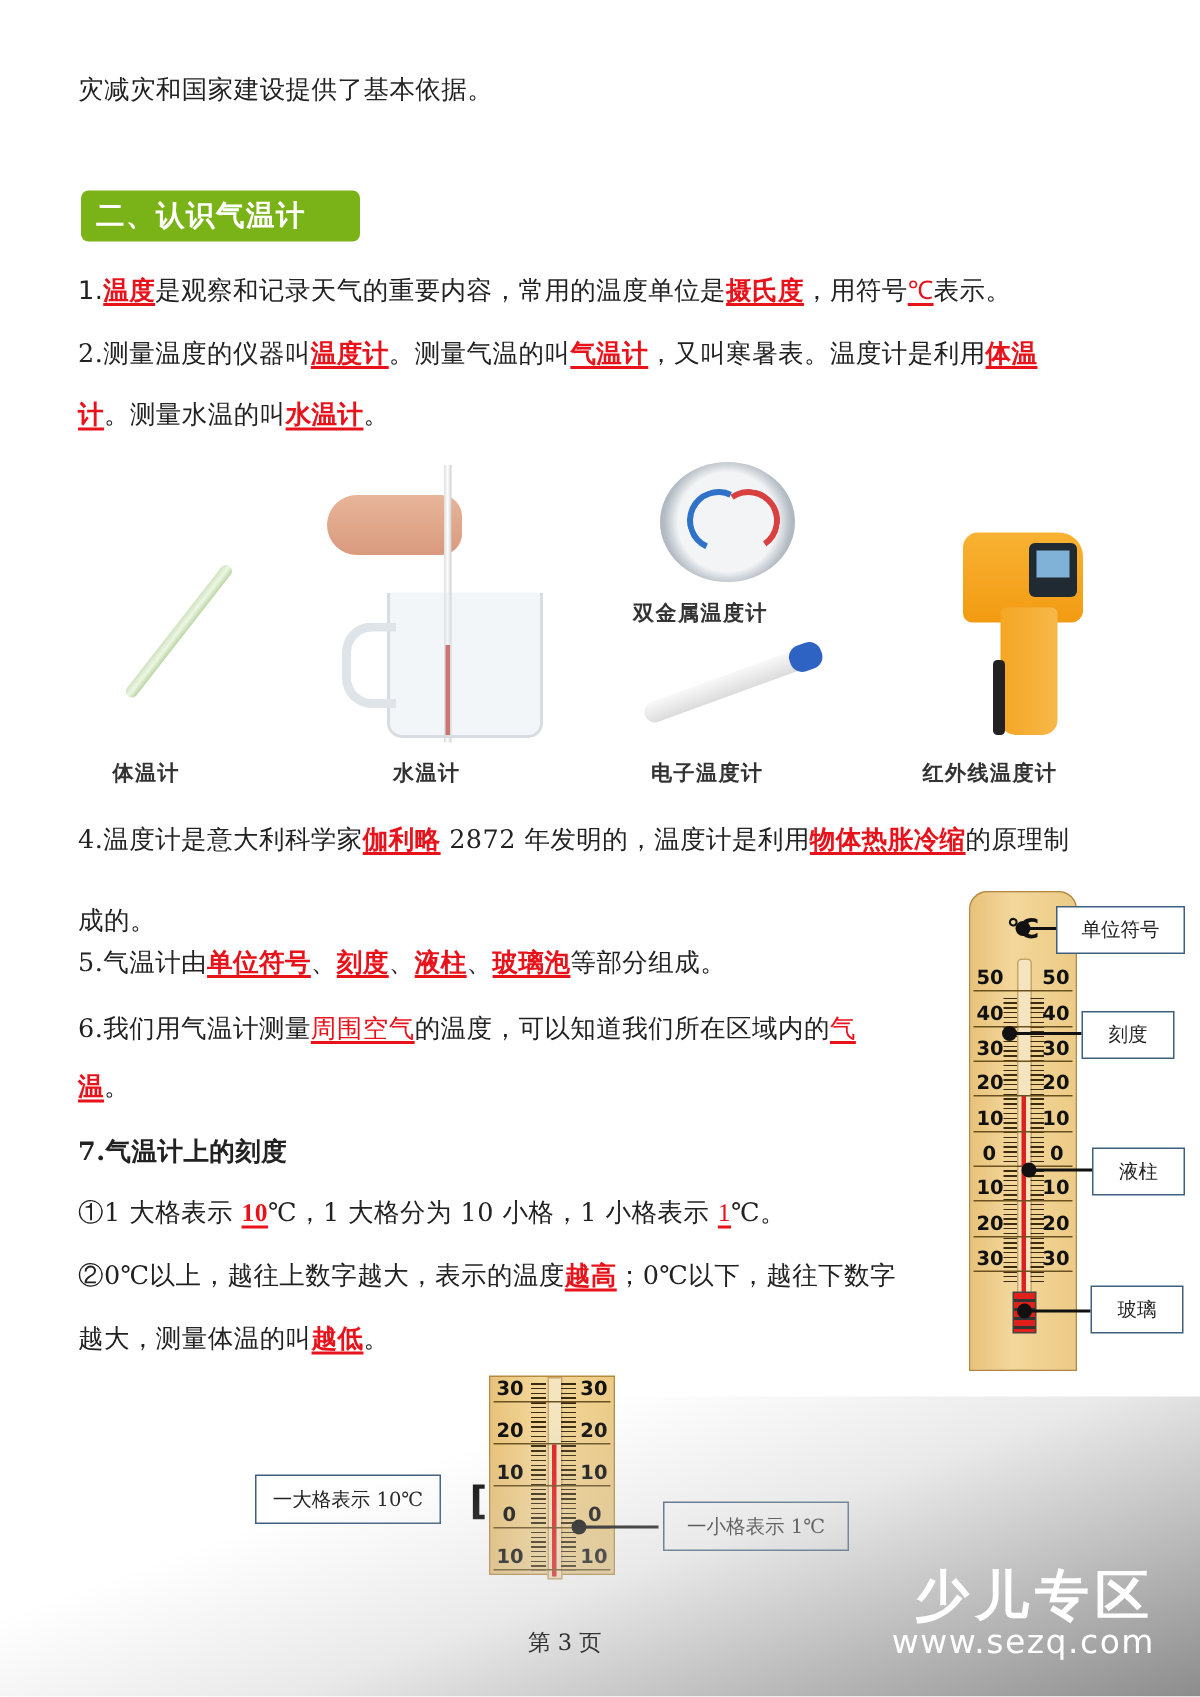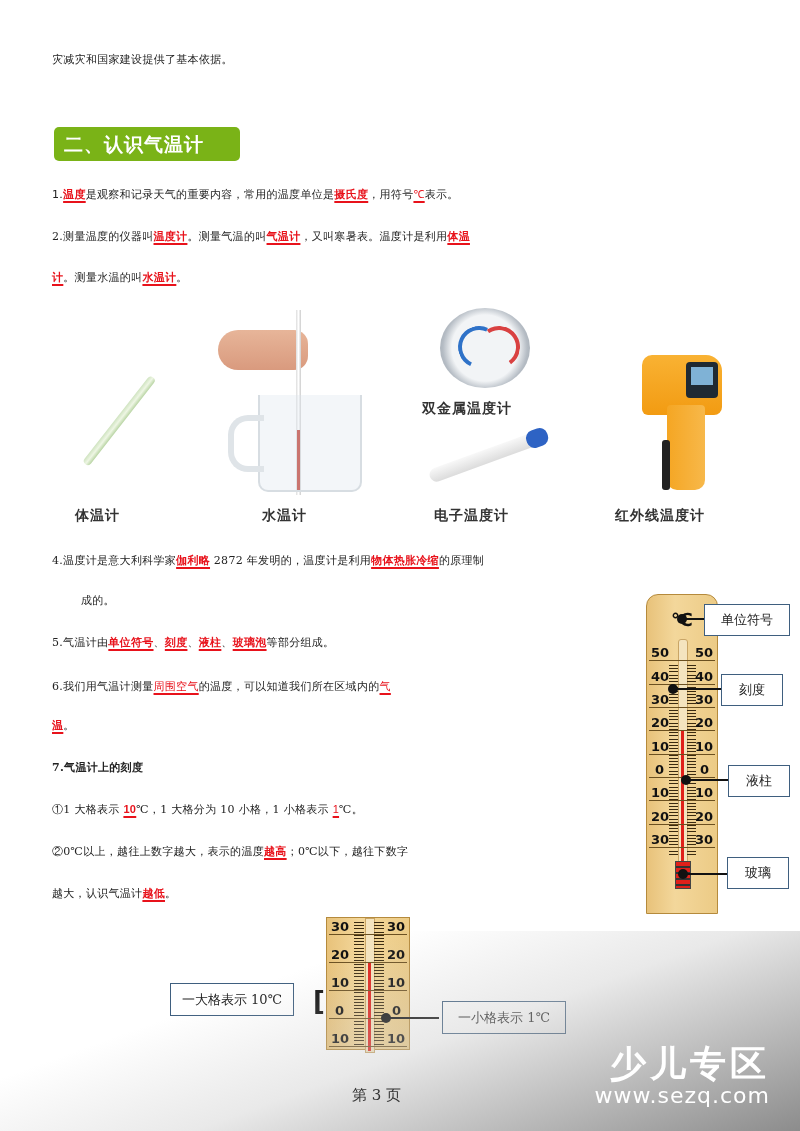--- a/index.html
+++ b/index.html
@@ -3,24 +3,24 @@
 <meta charset="utf-8">
 <style>
   html, body { margin: 0; padding: 0; }
   body {
     width: 800px; height: 1131px; position: relative; overflow: hidden;
     background: #ffffff;
     font-family: "DejaVu Serif", "Liberation Serif", serif;
     color: #222;
   }
   .line {
-    position: absolute; left: 52px; font-size: 11px; line-height: 22px; white-space: nowrap;
+    position: absolute; left: 52px; font-size: 17px; line-height: 22px; white-space: nowrap;
     letter-spacing: 0.3px;
   }
-  .hl { color: #e8121b; text-decoration: underline; text-decoration-thickness: 1.5px; text-underline-offset: 3px; font-weight: bold; font-family: Liberation Sans, sans-serif; }
+  .hl { color: #e8121b; text-decoration: underline; text-decoration-thickness: 1.5px; text-underline-offset: 3px; font-weight: bold; font-family: Liberation Serif, serif; }
   .hl.light { font-weight: normal; }
   .section-header {
     position: absolute; left: 54px; top: 127px; width: 186px; height: 34px;
     background: #7ab317; border-radius: 5px; color: #fff;
     font-family: "DejaVu Sans", "Liberation Sans", sans-serif; font-size: 19px; font-weight: bold;
     line-height: 34px; padding-left: 10px; box-sizing: border-box; letter-spacing: 1px;
   }
   .photo-caption {
     position: absolute; font-family: "DejaVu Sans", "Liberation Sans", sans-serif; font-size: 14px; color: #333;
     font-weight: bold; letter-spacing: 1px;
@@ -100,21 +100,21 @@
     <div style="position:absolute;left:691px;top:367px;width:22px;height:18px;background:#7fb2d6;"></div>
     <div style="position:absolute;left:667px;top:405px;width:38px;height:85px;background:linear-gradient(90deg,#f5a623,#f7b84a);border-radius:4px 4px 10px 10px;"></div>
     <div style="position:absolute;left:662px;top:440px;width:8px;height:50px;background:#222;border-radius:3px;"></div>
   </div>
   <div class="photo-caption" style="left:615px;top:507px;">红外线温度计</div>
 </div>
 
 <div class="line" style="top:549px;">
   <span>4.</span><span>温度计是意大利科学家</span><span class="hl">伽利略</span><span> 2872 年发明的，温度计是利用</span><span class="hl">物体热胀冷缩</span><span>的原理制</span>
 </div>
-<div class="line" style="top:590px;margin-left:29px;">成的。</div>
+<div class="line" style="top:603px;">成的。</div>
 
 <div class="line" style="top:631px;">
   <span>5.</span><span>气温计由</span><span class="hl">单位符号</span><span>、</span><span class="hl">刻度</span><span>、</span><span class="hl">液柱</span><span>、</span><span class="hl">玻璃泡</span><span>等部分组成。</span>
 </div>
 
 <div class="line" style="top:675px;">
   <span>6.</span><span>我们用气温计测量</span><span class="hl light">周围空气</span><span>的温度，可以知道我们所在区域内的</span><span class="hl light">气</span>
 </div>
 <div class="line" style="top:714px;">
   <span class="hl">温</span><span>。</span>
@@ -123,21 +123,21 @@
 <div class="line" style="top:757px;font-weight:bold;">
   <span>7.</span><span>气温计上的刻度</span>
 </div>
 <div class="line" style="top:798px;">
   <span>①1 大格表示 </span><span class="hl">10</span><span>℃，1 大格分为 10 小格，1 小格表示 </span><span class="hl light">1</span><span>℃。</span>
 </div>
 <div class="line" style="top:840px;">
   <span>②0℃以上，越往上数字越大，表示的温度</span><span class="hl">越高</span><span>；0℃以下，越往下数字</span>
 </div>
 <div class="line" style="top:882px;">
-  <span>越大，认识气温计</span><span class="hl">越低</span><span>。</span>
+  <span>越大，测量体温的叫</span><span class="hl">越低</span><span>。</span>
 </div>
 
 <div class="thermo" style="left:646px;top:594px;width:72px;height:320px;">
   <div style="position:absolute;left:24px;top:14px;font-size:18px;font-weight:bold;color:#111;font-family:'DejaVu Sans',sans-serif;">℃</div>
   <div class="tube" style="left:31px;top:44px;width:8px;height:226px;"></div>
   <div class="ticks" style="left:22px;top:70px;width:9px;height:190px;"></div>
   <div class="ticks" style="left:40px;top:70px;width:9px;height:190px;"></div>
   <div class="mercury" style="left:34px;top:135px;width:3px;height:135px;"></div>
   <div style="position:absolute;left:28px;top:266px;width:14px;height:26px;background:repeating-linear-gradient(180deg,#e0201a 0 4px,#333 4px 6px);border:1px solid #444;"></div>
   <div class="scale-row" style="top:50px;">

